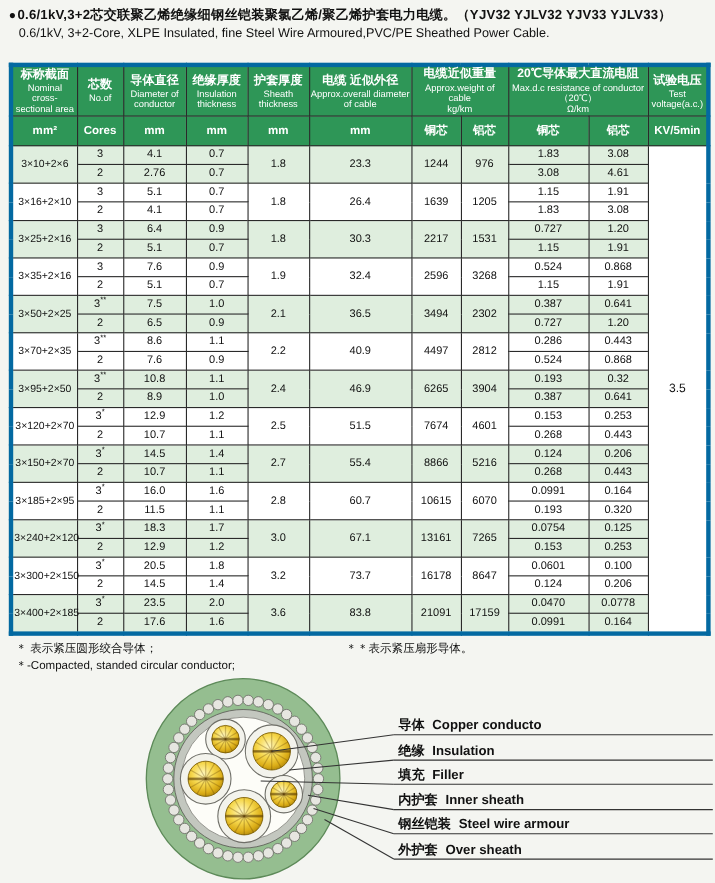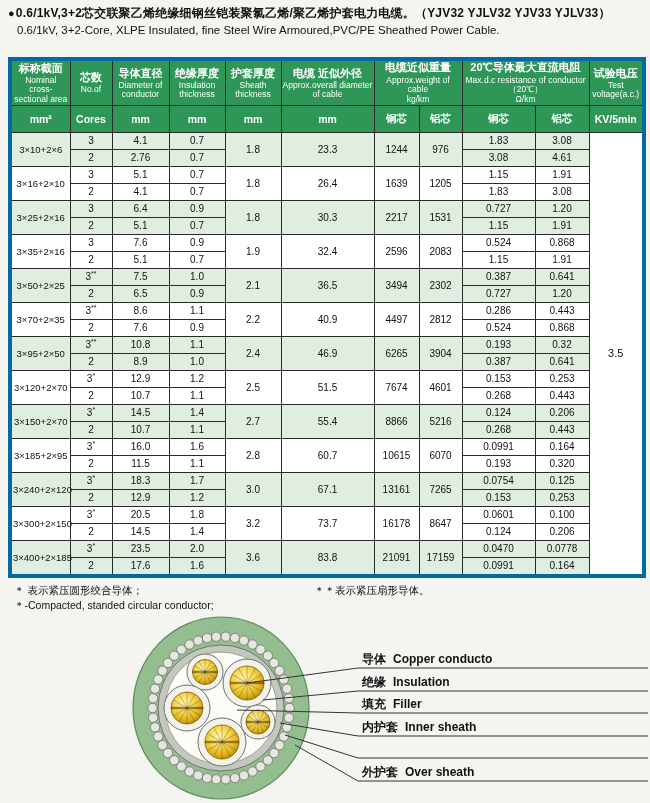--- a/index.html
+++ b/index.html
@@ -188,21 +188,21 @@
         <td>1.91</td>
       </tr>
       <tr class="group-start g-white">
         <td rowspan="2" class="c-area">3×35+2×16</td>
         <td>3</td>
         <td>7.6</td>
         <td>0.9</td>
         <td rowspan="2">1.9</td>
         <td rowspan="2">32.4</td>
         <td rowspan="2">2596</td>
-        <td rowspan="2">2083</td>
+        <td rowspan="2">3268</td>
         <td>0.524</td>
         <td>0.868</td>
       </tr>
       <tr class="g-white">
         <td>2</td>
         <td>5.1</td>
         <td>0.7</td>
         <td>1.15</td>
         <td>1.91</td>
       </tr>
@@ -556,14 +556,15 @@
       <line x1="358" y1="98" x2="648" y2="98"></line>
       <line x1="358" y1="121" x2="648" y2="121"></line>
       <line x1="358" y1="143" x2="648" y2="143"></line>
       <line x1="358" y1="166" x2="648" y2="166"></line>
     </g>
   </svg>
   <div class="dlabel" style="top:36px"><span class="zh">导体</span><span class="en">Copper conducto</span></div>
   <div class="dlabel" style="top:59px"><span class="zh">绝缘</span><span class="en">Insulation</span></div>
   <div class="dlabel" style="top:81px"><span class="zh">填充</span><span class="en">Filler</span></div>
   <div class="dlabel" style="top:104px"><span class="zh">内护套</span><span class="en">Inner sheath</span></div>
+  <div class="dlabel" style="top:126px"><span class="zh">钢丝铠装</span><span class="en">Steel wire armour</span></div>
   <div class="dlabel" style="top:149px"><span class="zh">外护套</span><span class="en">Over sheath</span></div>
 </div>
 
 </body></html>

